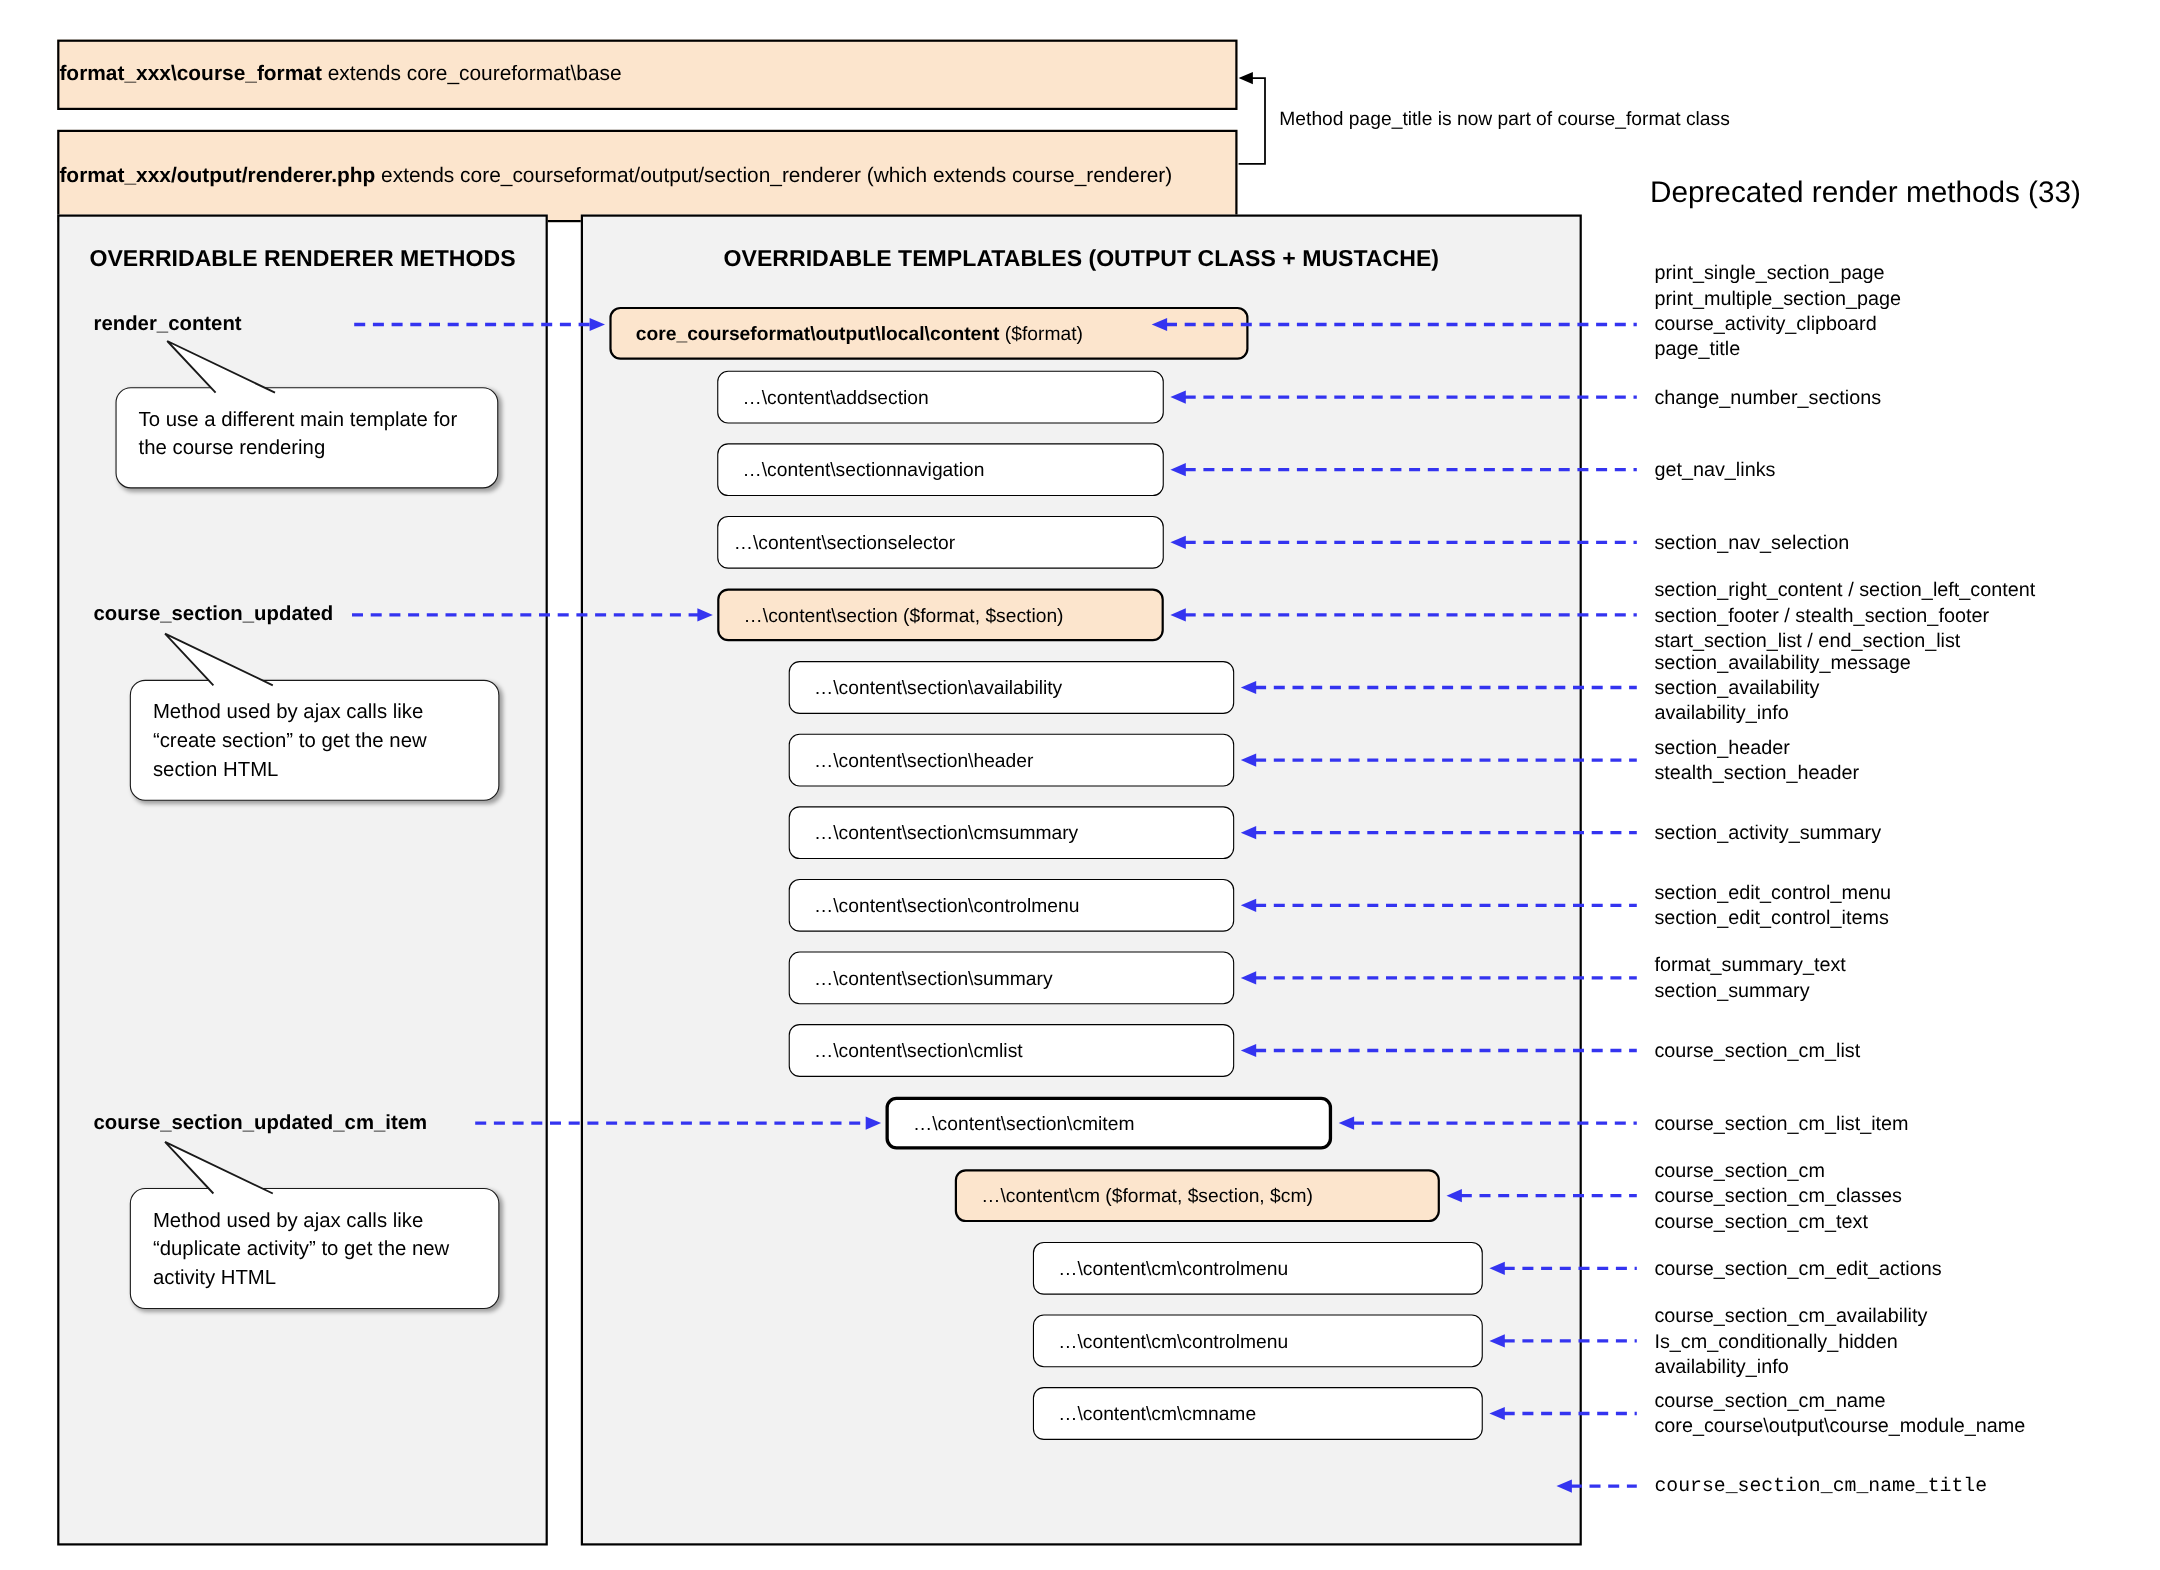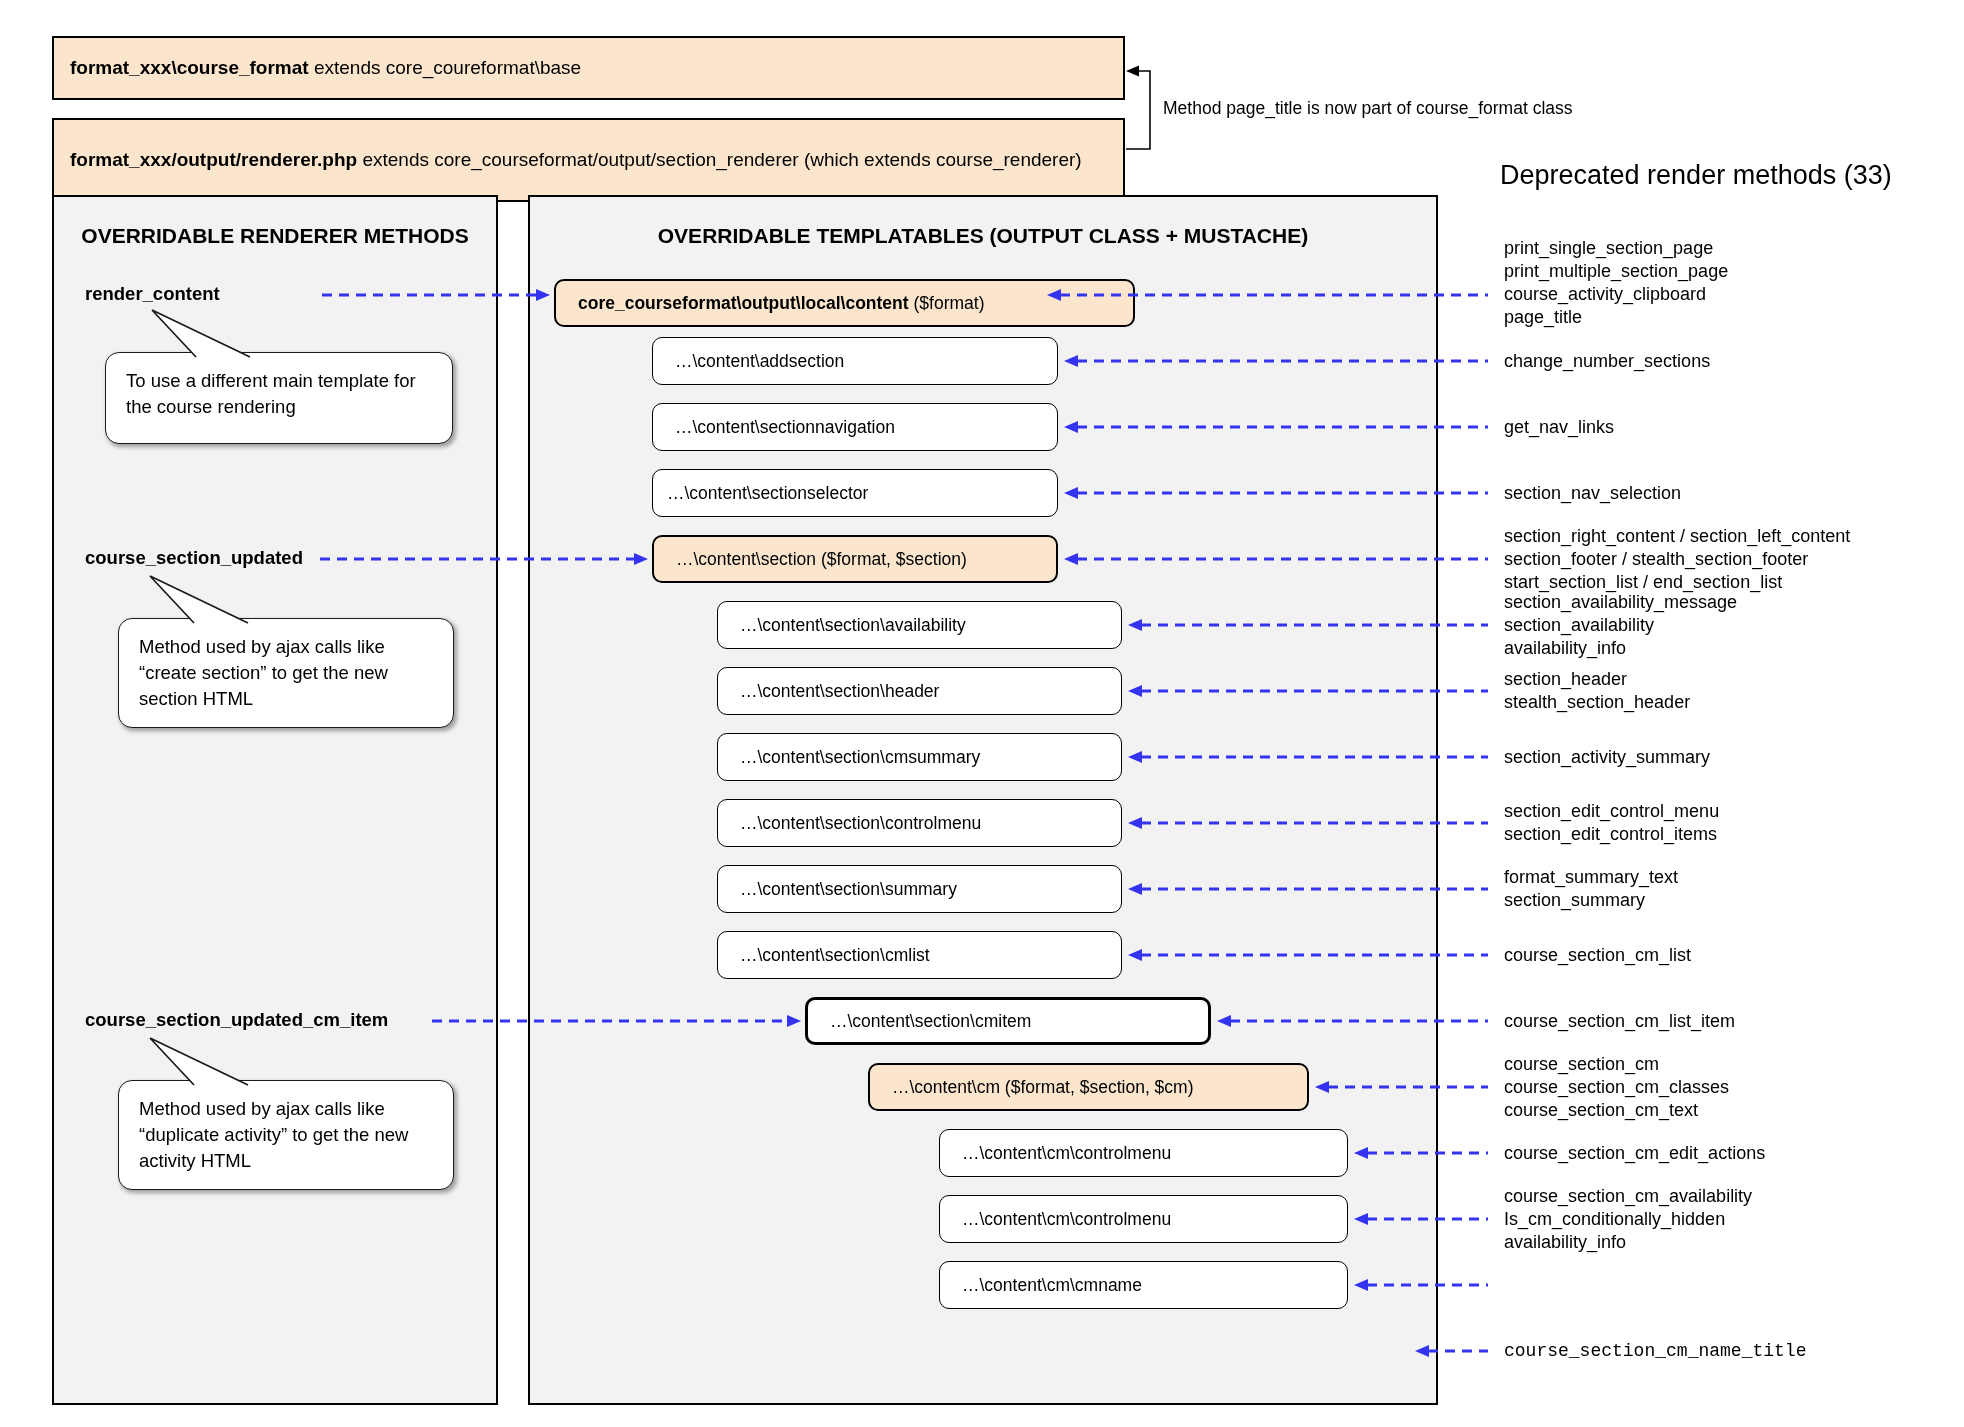--- a/index.html
+++ b/index.html
@@ -3,21 +3,21 @@
 <meta charset="utf-8">
 <style>
   html,body{margin:0;padding:0;background:#ffffff;}
   .canvas{
     position:relative;width:1964px;height:1427px;background:#ffffff;
     font-family:"Liberation Sans", sans-serif;color:#000;overflow:hidden;
   }
   
   .topbox{
     position:absolute;left:52px;width:1073px;background:#fce5cd;border:2px solid #000;
-    display:flex;align-items:center;padding:0 16px;font-size:19px;line-height:26px;box-sizing:border-box;
+    display:flex;align-items:center;padding:0 0;font-size:19px;line-height:26px;box-sizing:border-box;
   }
   .topbox .b{font-weight:bold;}
   
   .note{position:absolute;font-size:17.5px;white-space:nowrap;}
   .dep-title{position:absolute;font-size:27px;white-space:nowrap;}
   
   .panel{position:absolute;top:195px;height:1210px;background:#f2f2f2;border:2px solid #000;box-sizing:border-box;}
   .panel-title{position:absolute;top:224px;font-weight:bold;font-size:21px;text-align:center;}
   
   .mbox{
@@ -152,20 +152,24 @@
     <div>course_section_cm_classes</div>
     <div>course_section_cm_text</div>
   </div>
   <div class="rgroup" style="top:1142px;">
     <div>course_section_cm_edit_actions</div>
   </div>
   <div class="rgroup" style="top:1185px;">
     <div>course_section_cm_availability</div>
     <div>Is_cm_conditionally_hidden</div>
     <div>availability_info</div>
+  </div>
+  <div class="rgroup" style="top:1262px;">
+    <div>course_section_cm_name</div>
+    <div>core_course\output\course_module_name</div>
   </div>
   <div class="rgroup" style="top:1340px;font-family:Liberation Mono, monospace;">
     <div>course_section_cm_name_title</div>
   </div>
 
   <svg class="overlay" width="1964" height="1427">
     <g stroke="#3434f0" stroke-width="3" stroke-dasharray="10 7" fill="none">
 
       <line x1="322" y1="295" x2="537" y2="295"></line>
       <line x1="320" y1="559" x2="635" y2="559"></line>

